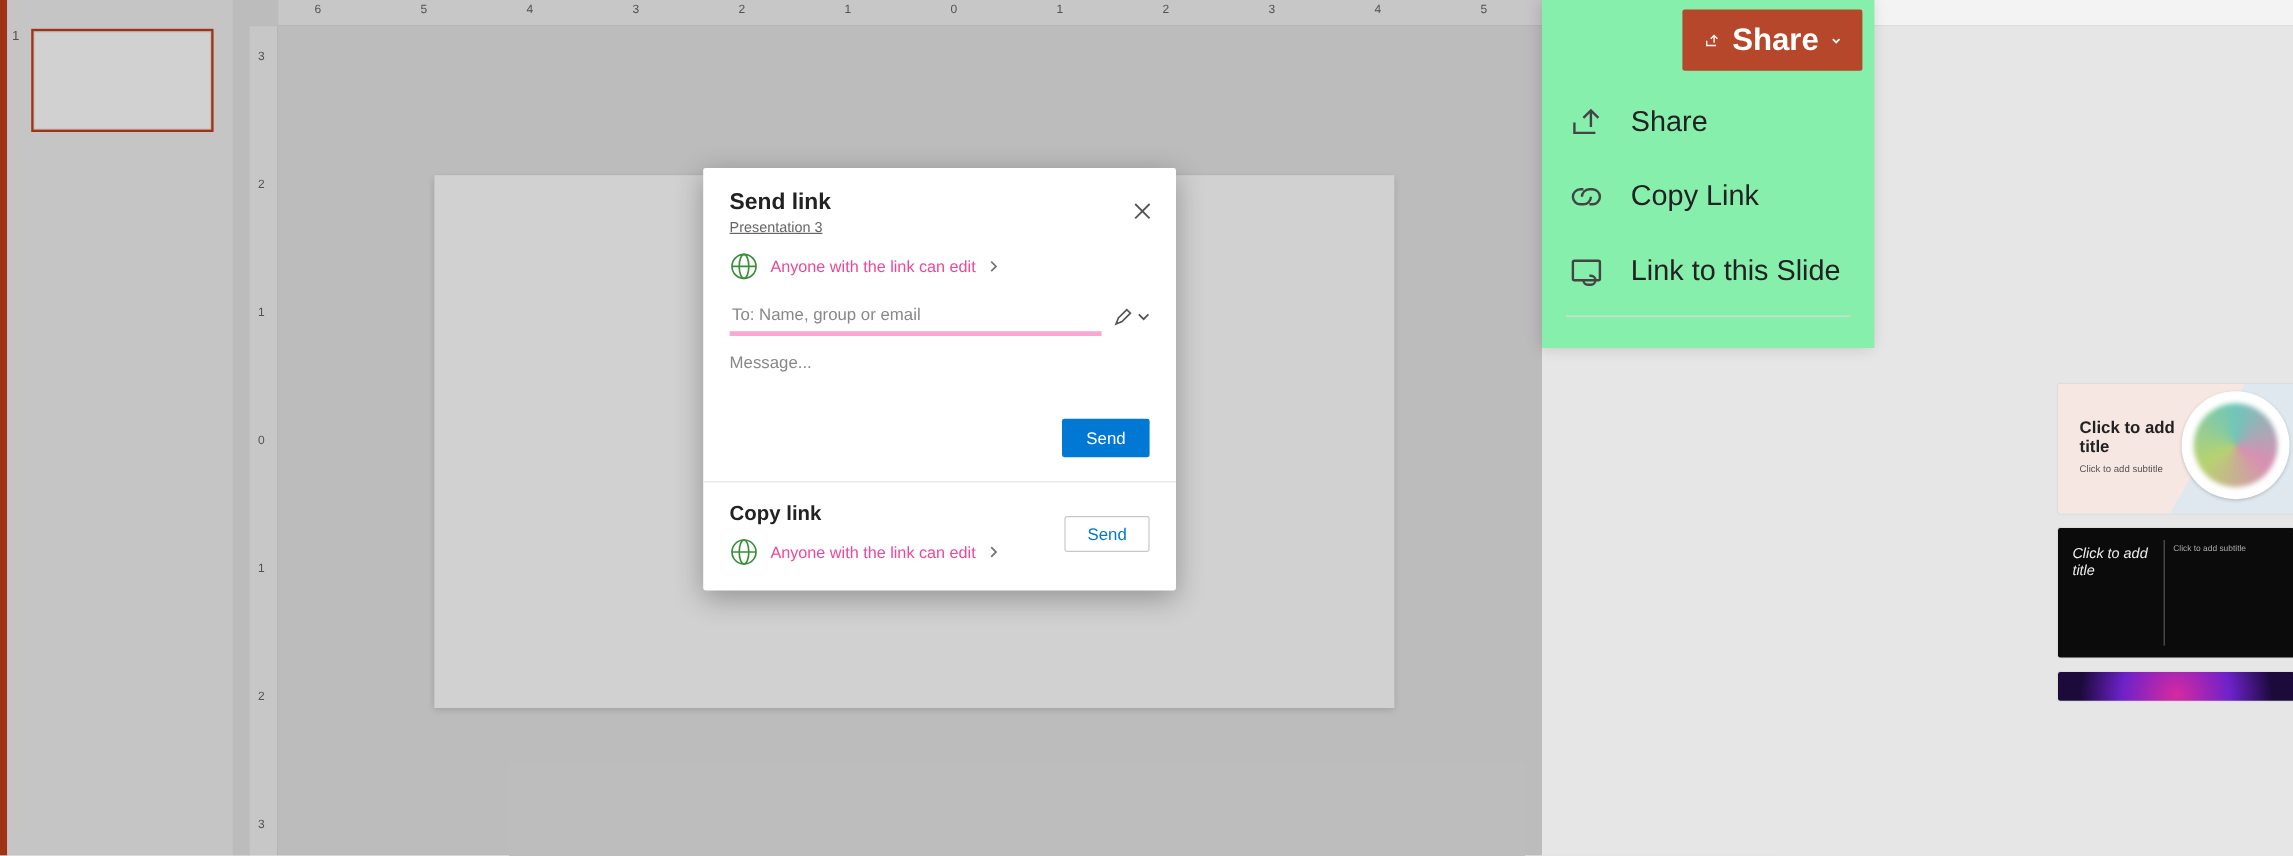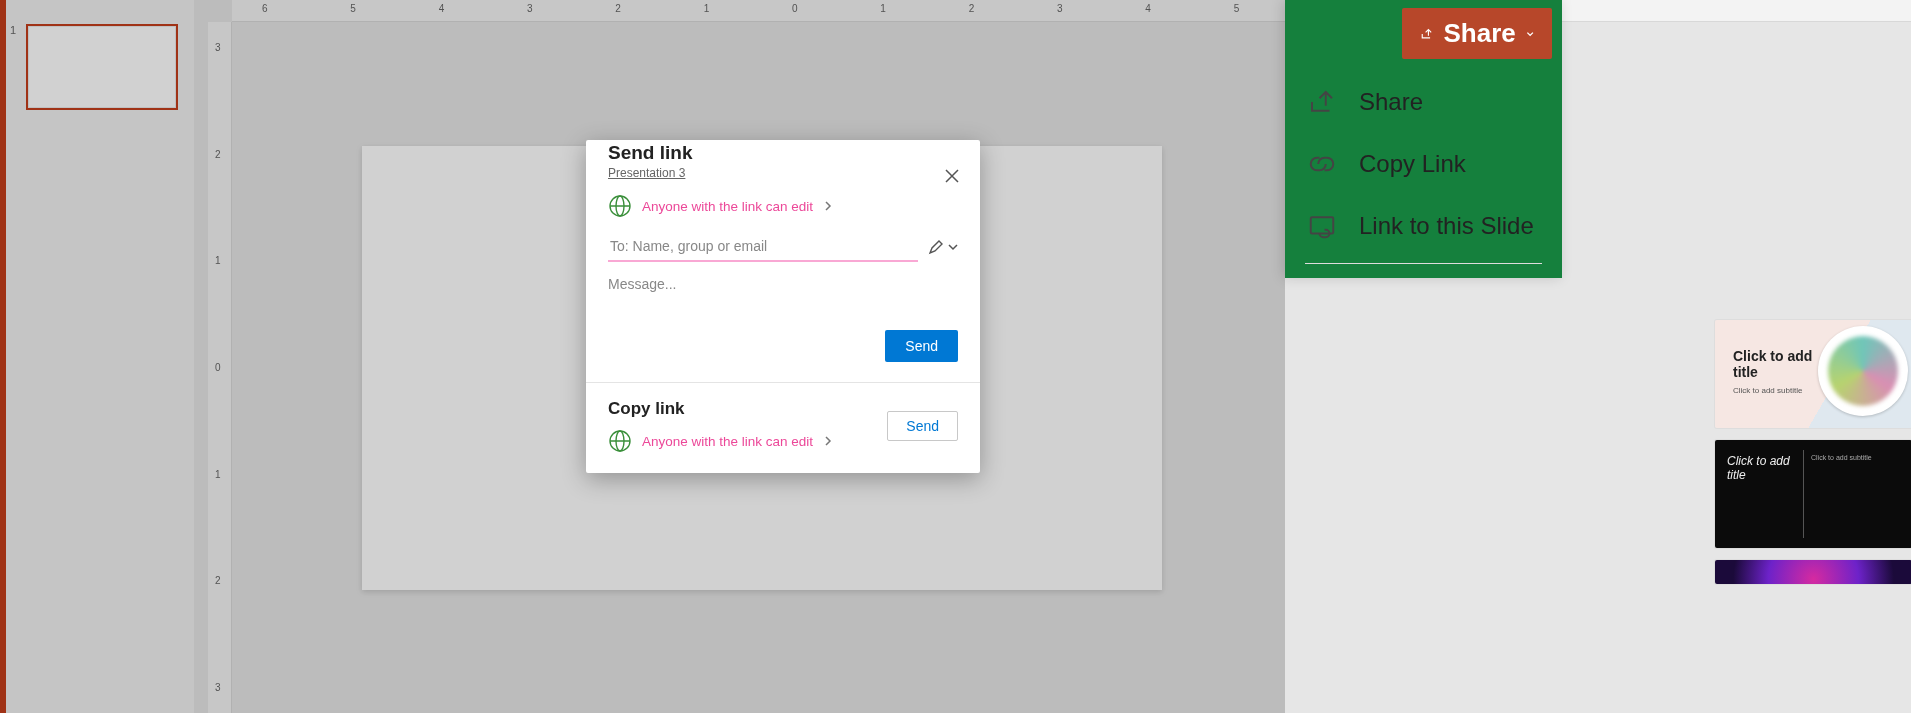--- a/index.html
+++ b/index.html
@@ -26,21 +26,21 @@
 
   .canvas { position: absolute; left: 232px; top: 22px; right: 0; bottom: 0; background: #e6e6e6; }
   .slide { position: absolute; left: 130px; top: 124px; width: 800px; height: 444px; background: #fff; box-shadow: 0 2px 6px rgba(0,0,0,.15); }
   .title-box { position: absolute; left: 0; top: 0; right: 0; height: 210px; font-size: 80px; color: #1a1a1a; display:flex; align-items:center; justify-content:center; }
   .sub-box   { position: absolute; left: 0; top: 218px; right: 0; height: 196px; }
 
   
   .dim { position: absolute; left: 0; top: 0; width: 1285px; height: 100%; background: rgba(0,0,0,.18); }
 
   
-  .share-panel { position: absolute; right: 349px; top: 0; width: 277px; background: #15803d; box-shadow: -2px 0 12px rgba(0,0,0,.15); padding-bottom: 8px; }
+  .share-panel { position: absolute; right: 349px; top: 0; width: 277px; background: #86efac; box-shadow: -2px 0 12px rgba(0,0,0,.15); padding-bottom: 20px; }
   .share-btn { margin: 8px 10px 12px auto; display: flex; align-items: center; gap: 10px; background: #b7472a; color: #fff; font-size: 26px; font-weight: 600; padding: 10px 18px; width: 150px; justify-content: center; border-radius: 2px; cursor: pointer; }
   .share-btn svg { width: 26px; height: 26px; stroke: #fff; fill: none; stroke-width: 2; }
   .menu-item { display: flex; align-items: center; gap: 22px; padding: 16px 22px; font-size: 24px; color: #222; cursor: pointer; }
   .menu-item svg { width: 30px; height: 30px; stroke: #444; fill: none; stroke-width: 1.6; flex-shrink: 0; }
   .menu-sep { height: 1px; background: #ddd; margin: 6px 20px; }
 
   
   .designer { position: absolute; right: 12px; top: 320px; width: 200px; display: flex; flex-direction: column; gap: 12px; }
   .design-card { width: 197px; height: 108px; background: #fff; border-radius: 2px; box-shadow: 0 0 0 1px #ddd; overflow: hidden; position: relative; cursor: pointer; margin-left: 16px; }
   .design1 { background: linear-gradient(120deg,#f6e7e3 60%,#dfe8ef 60%); }
@@ -49,30 +49,30 @@
   .design1 .swirl { position:absolute; right:4px; top:6px; width:90px; height:90px; border-radius:50%; background:#fff; box-shadow: 0 1px 3px rgba(0,0,0,.2);}
   .design1 .swirl::after{content:"";position:absolute;inset:10px;background: conic-gradient(#6fc6b9,#d98fb3,#b7d36f,#6fc6b9); border-radius:50%; filter: blur(2px);}
   .design2 { background: #0b0b0b; }
   .design2 .d-title { position: absolute; left: 12px; top: 14px; font-size: 12px; font-style: italic; color: #eee; width: 70px; }
   .design2 .vline { position:absolute; left:88px; top:10px; width:1px; height:88px; background:#555;}
   .design2 .d-sub { position:absolute; left:96px; top:14px; font-size:7px; color:#aaa;}
   .design3 { background: radial-gradient(circle at 50% 80%, #d62aa0 0%, #6d22c9 45%, #1b0a3a 80%); height: 24px; }
 
   
   .dialog { position: absolute; left: 586px; top: 140px; width: 394px; background: #fff; box-shadow: 0 6px 24px rgba(0,0,0,.3); border-radius: 2px; overflow: hidden; }
-  .dlg-pad { padding: 2px 22px 16px 22px; }
+  .dlg-pad { padding: 18px 22px 16px 22px; }
   .dlg-title { font-size: 19px; font-weight: 600; color: #222; }
   .dlg-sub   { font-size: 12px; color: #666; margin-top: 2px; text-decoration: underline; }
   .dlg-close { position: absolute; right: 14px; top: 22px; width: 28px; height: 28px; display:flex; align-items:center; justify-content:center; cursor:pointer; }
   .dlg-close svg { width: 14px; height: 14px; stroke: #555; stroke-width: 1.5; }
   .perm-row { display:flex; align-items:center; gap:10px; margin-top: 14px; font-size: 13.5px; color: #ec4899; cursor:pointer; }
   .perm-row .globe { width: 24px; height: 24px; }
   .perm-row .chev { width: 10px; height: 10px; stroke: #777; stroke-width: 1.5; fill:none; }
   .to-row { display:flex; align-items:center; gap:10px; margin-top: 14px; }
-  .to-input { flex:1; border:none; border-bottom: 2px solid #f9a8d4; padding: 6px 2px; font-size: 14px; outline:none; }
+  .to-input { flex:1; border:none; border-bottom: 4px solid #f9a8d4; padding: 6px 2px; font-size: 14px; outline:none; }
   .to-input::placeholder { color:#888; }
   .pencil-drop { display:flex; align-items:center; gap:4px; cursor:pointer; }
   .pencil-drop svg { width:16px; height:16px; stroke:#555; fill:none; stroke-width:1.4;}
   .msg-input { width:100%; border:none; resize:none; margin-top: 14px; font-size: 14px; color:#333; outline:none; min-height: 40px; }
   .msg-input::placeholder{ color:#888; }
   .send-btn { margin: 10px 0 4px auto; display:block; background:#0078d4; color:#fff; border:none; font-size: 14px; padding: 8px 20px; border-radius: 2px; cursor:pointer; }
   .dlg-divider { height:1px; background:#e4e4e4; }
   .copy-section { padding: 16px 22px 20px 22px; display:flex; align-items:center; }
   .copy-left { flex:1; }
   .copy-title { font-size: 17px; font-weight:600; color:#222; margin-bottom: 10px;}

